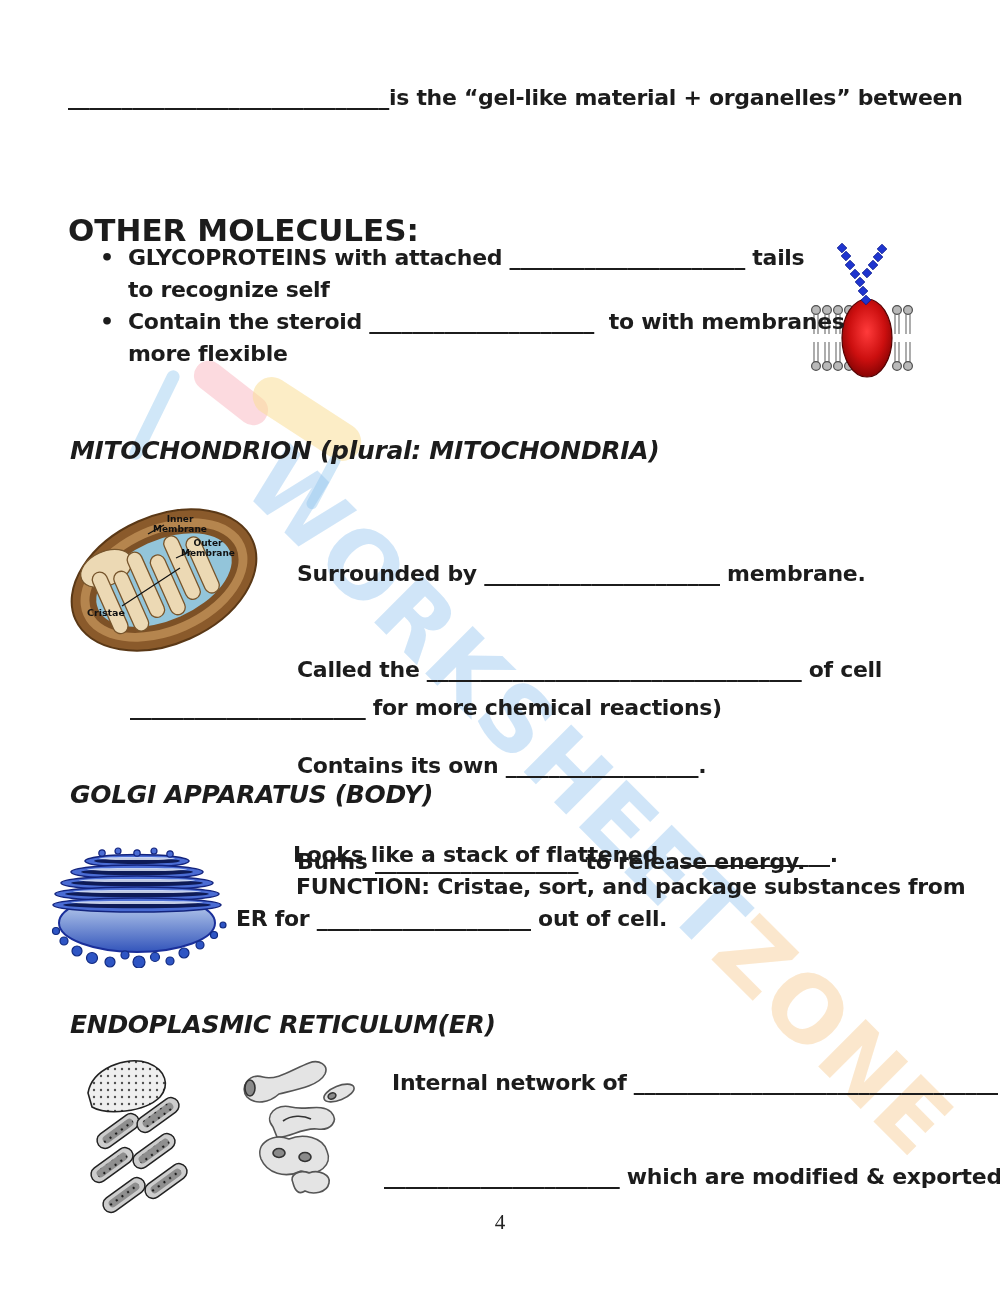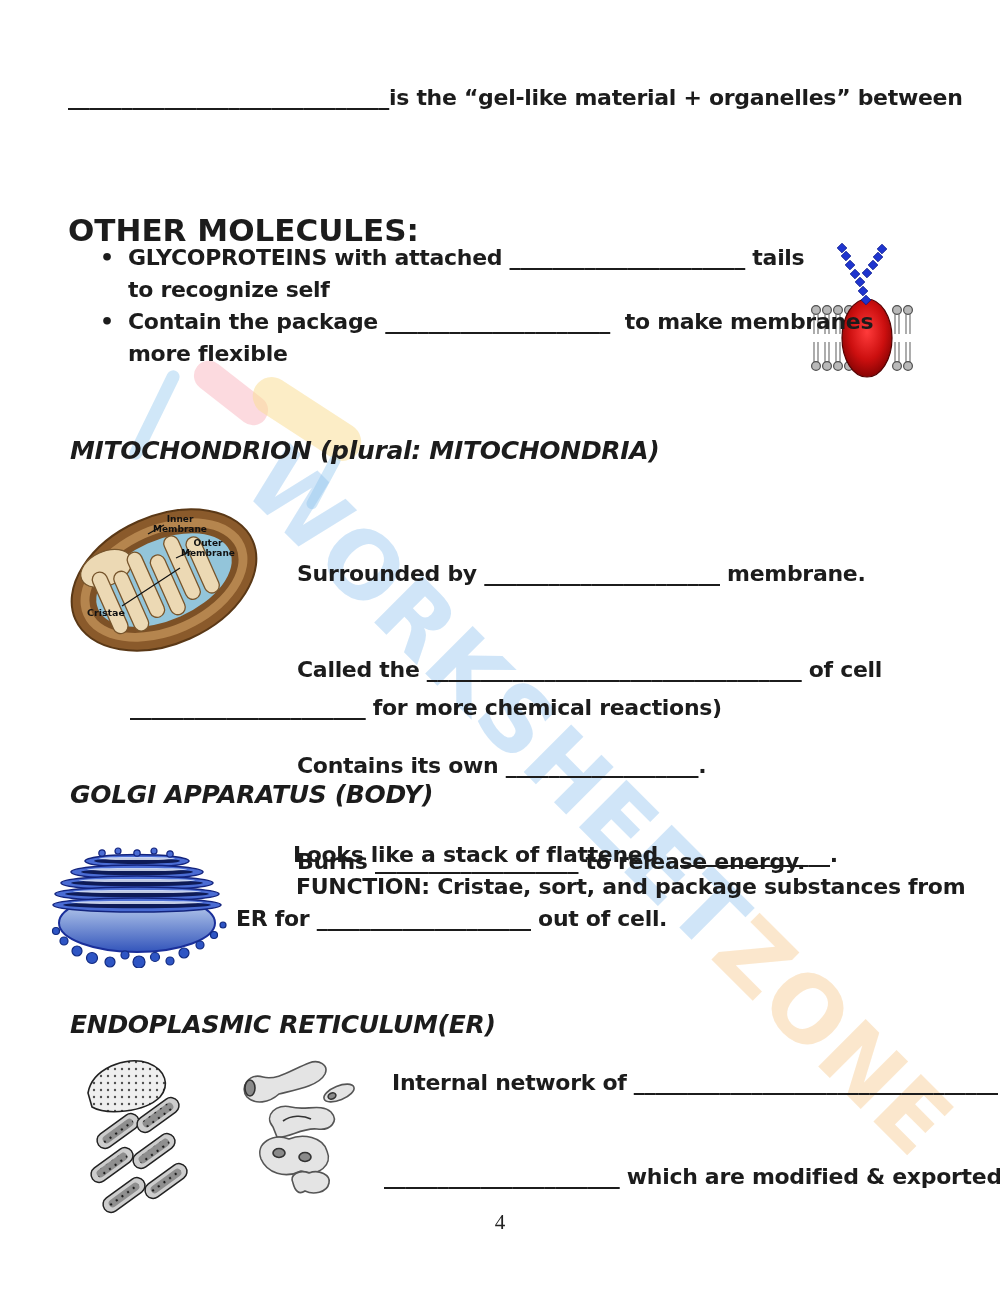--- a/index.html
+++ b/index.html
@@ -50,21 +50,21 @@
   <div class="logo-bar lb4"></div>
   <div class="wm-text"><span class="p1" style="color: rgb(140, 192, 238);">WORKSHEET</span><span class="p2" style="color: rgb(245, 191, 120);">ZONE</span></div>
 
   <div class="t" style="left:68px; top:85px;">______________________________is the “gel-like material + organelles” between</div>
 
   <div class="sub" style="left:68px; top:212px;">OTHER MOLECULES:</div>
   <div class="dot" style="left:100px; top:245px;">•</div>
   <div class="t" style="left:128px; top:245px;">GLYCOPROTEINS with attached ______________________ tails</div>
   <div class="t" style="left:128px; top:277px;">to recognize self</div>
   <div class="dot" style="left:100px; top:309px;">•</div>
-  <div class="t" style="left:128px; top:309px;">Contain the package _____________________  to make membranes</div>
+  <div class="t" style="left:128px; top:309px;">Contain the steroid _____________________  to with membranes</div>
   <div class="t" style="left:128px; top:341px;">more flexible</div>
 
   <svg class="img" style="left:808px; top:240px;" width="112" height="138" viewBox="0 0 112 138">
     <defs>
       <radialGradient id="redg" cx="50%" cy="42%" r="65%">
         <stop offset="0%" stop-color="#ff3b3b"></stop>
         <stop offset="55%" stop-color="#cc0f0f"></stop>
         <stop offset="100%" stop-color="#740000"></stop>
       </radialGradient>
     </defs>

